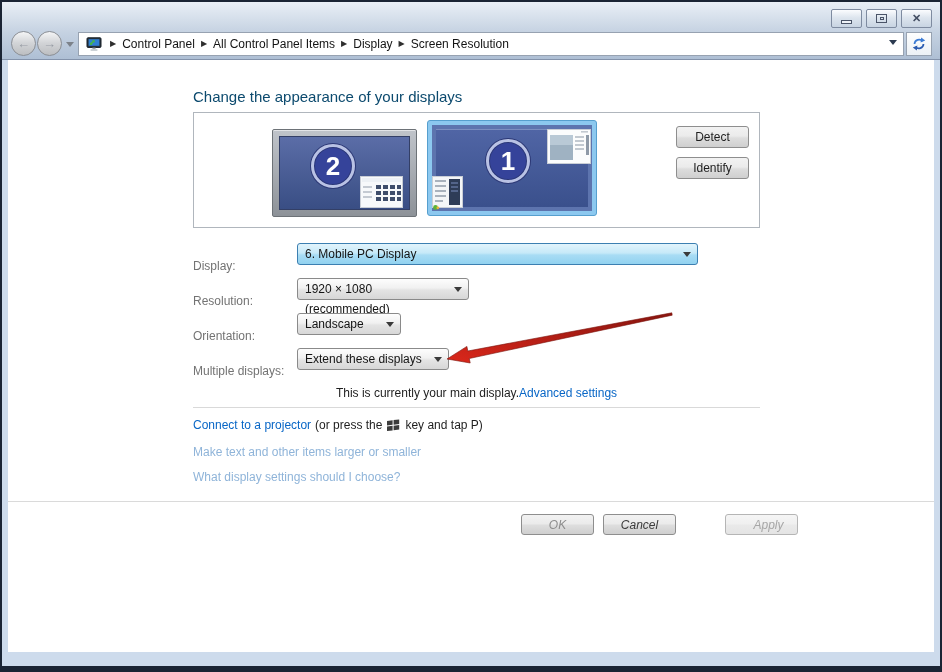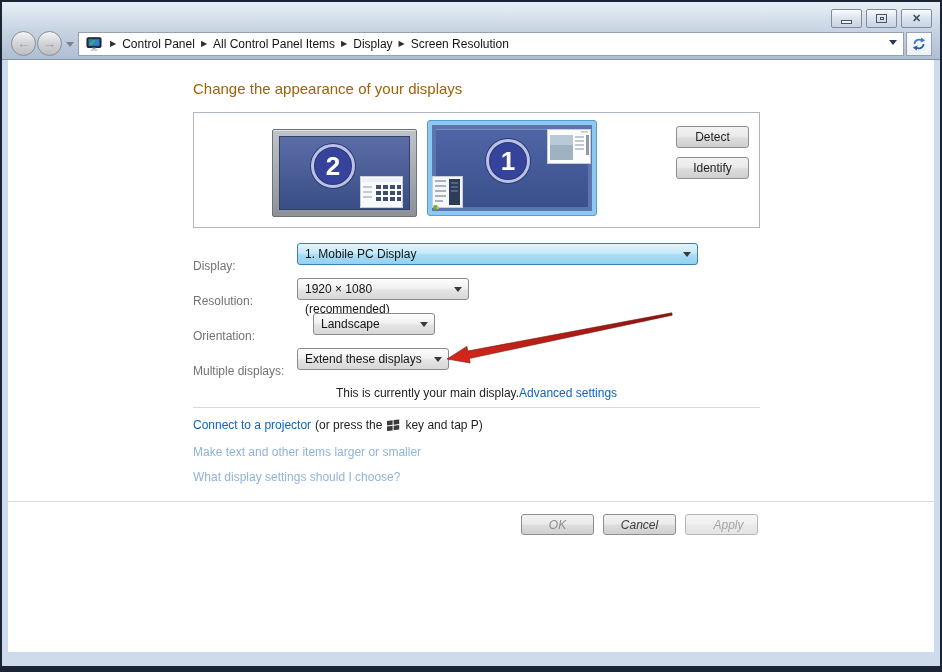--- a/index.html
+++ b/index.html
@@ -33,21 +33,21 @@
     border:1px solid #97a2b1;display:flex;align-items:center;padding:0 6px;}
   .addr-icon{display:flex;margin:0 2px 0 1px;}
   .crumb-sep{font-size:8px;color:#2e2e2e;padding:0 6px;line-height:1;}
   .crumb{color:#141414;white-space:nowrap;}
   .addr-caret{margin-left:auto;width:0;height:0;border:4px solid transparent;border-top:5px solid #2b3a50;}
   .refresh-btn{position:absolute;right:8px;top:4px;width:26px;height:24px;border:1px solid #97a2b1;
     background:linear-gradient(#fdfefe,#ecf1f6);display:flex;align-items:center;justify-content:center;padding:0;}
 
   
   .content{position:relative;margin:0 6px;width:926px;height:592px;background:#fff;}
-  .heading{position:absolute;left:185px;top:20px;font-size:15px;color:#a16207;}
+  .heading{position:absolute;left:185px;top:28px;font-size:15px;color:#0c4a6e;}
 
   .preview-box{position:absolute;left:185px;top:52px;width:567px;height:116px;
     border:1px solid #b0b6bd;background:#fff;}
   .btn{border:1px solid #8e8e8e;border-radius:3px;font-size:12px;color:#1e1e1e;
     background:linear-gradient(#f2f2f2,#ebebeb 45%,#dddddd 55%,#cfcfcf);padding:0;}
   .detect-btn,.identify-btn{position:absolute;left:482px;width:73px;height:22px;}
   .detect-btn{top:13px;} .identify-btn{top:44px;}
 
   .monitor2{position:absolute;left:78px;top:16px;width:145px;height:88px;border:1px solid #6d7277;
     border-radius:2px;background:linear-gradient(#c0c4ca,#8d9298);box-shadow:inset 0 1px 0 rgba(255,255,255,.55);}
@@ -83,21 +83,21 @@
   .link{color:#0866c6;text-decoration:none;}
   .sep1{position:absolute;left:185px;top:347px;width:567px;height:1px;background:#d9d9d9;}
   .projector-row{position:absolute;left:185px;top:358px;display:flex;align-items:center;gap:4px;}
   .faded-link{position:absolute;left:185px;color:#8fb4d9;text-decoration:none;}
   .faded-1{top:385px;} .faded-2{top:410px;}
   .sep2{position:absolute;left:0;top:441px;width:926px;height:1px;background:#dadada;}
 
   .footer-btn{position:absolute;top:454px;width:73px;height:21px;font-style:italic;}
   .ok-btn{left:513px;color:#8d8d8d;}
   .cancel-btn{left:595px;color:#3c3c3c;}
-  .apply-btn{left:677px;color:#a6a6a6;border-color:#b5b5b5;
+  .apply-btn{left:717px;color:#a6a6a6;border-color:#b5b5b5;
     background:linear-gradient(#f5f5f5,#f0f0f0 45%,#e9e9e9 55%,#e4e4e4);padding-left:14px;}
 </style>
 </head>
 <body>
 
 <div class="window">
 
   <div class="topchrome">
     <div class="titlebar">
       <div class="win-controls">
@@ -215,36 +215,36 @@
         <div class="badge">1</div>
       </div>
 
       <button class="btn detect-btn">Detect</button>
       <button class="btn identify-btn">Identify</button>
     </div>
 
     <div class="row-display">
       <div class="field-label">Display:</div>
       <div class="combo focused" style="width:401px;">
-        <span>1. Mobile PC Display</span>
+        <span>6. Mobile PC Display</span>
         <span class="caret"></span>
       </div>
     </div>
 
     <div class="row-resolution">
       <div class="field-label">Resolution:</div>
       <div class="combo" style="width:172px;">
         <span>1920 × 1080 (recommended)</span>
         <span class="caret"></span>
       </div>
     </div>
 
     <div class="row-orientation">
       <div class="field-label">Orientation:</div>
-      <div class="combo" style="width:122px;margin-left:16px;">
+      <div class="combo" style="width:104px;">
         <span>Landscape</span>
         <span class="caret"></span>
       </div>
     </div>
 
     <div class="row-multiple">
       <div class="field-label">Multiple displays:</div>
       <div class="combo" style="width:152px;">
         <span>Extend these displays</span>
         <span class="caret"></span>

